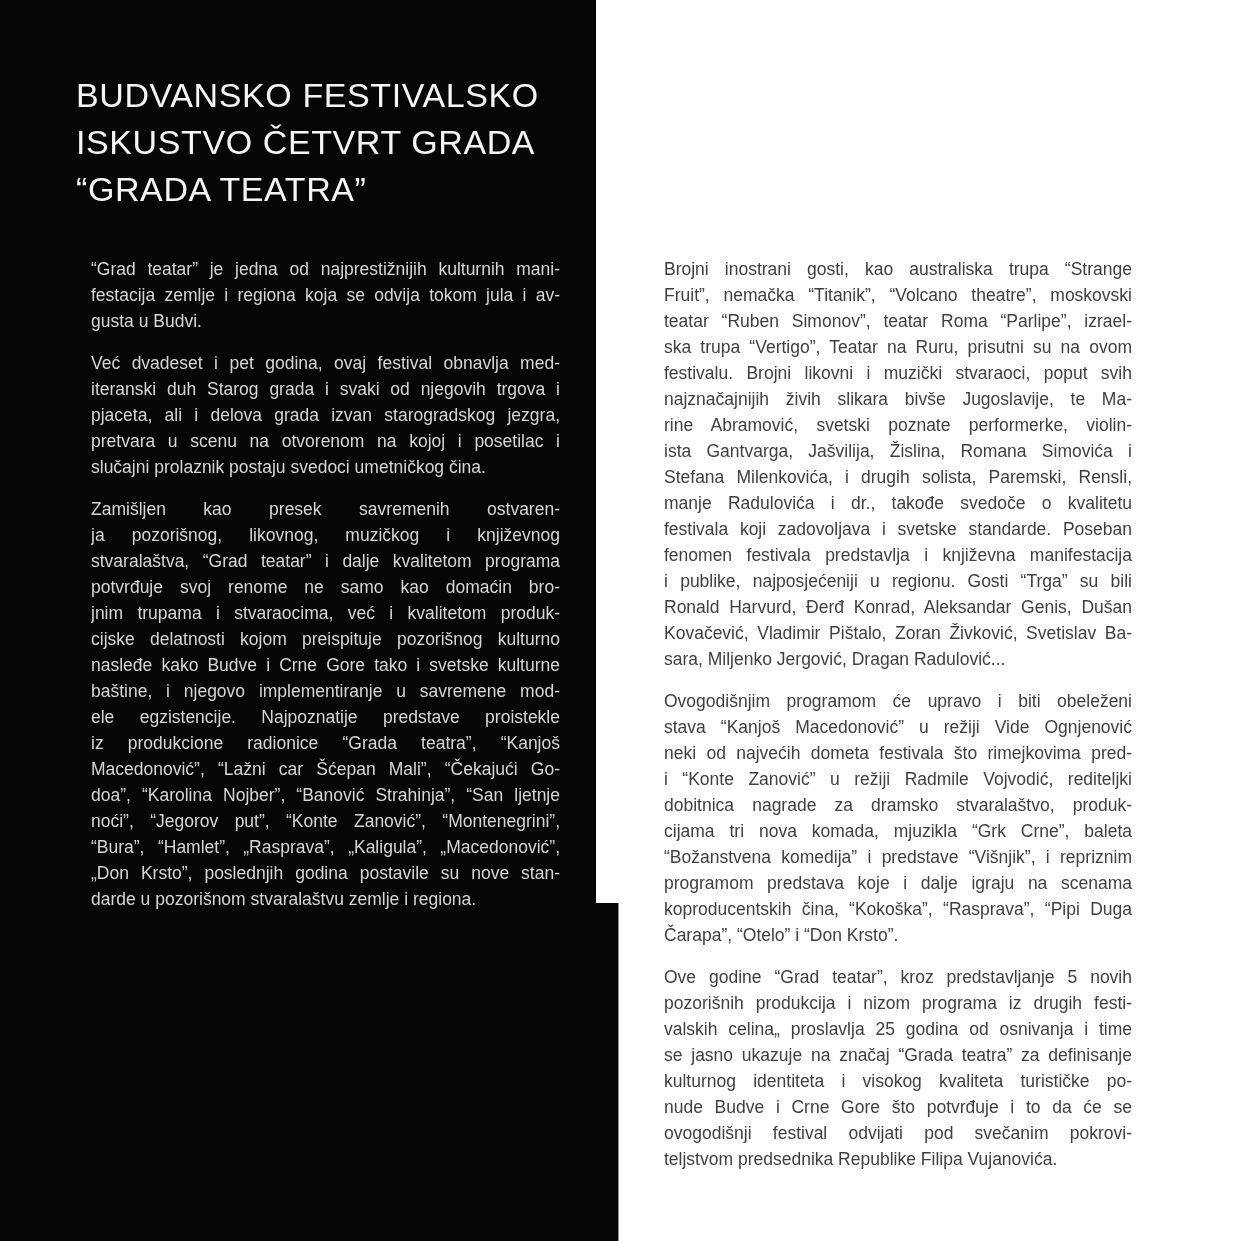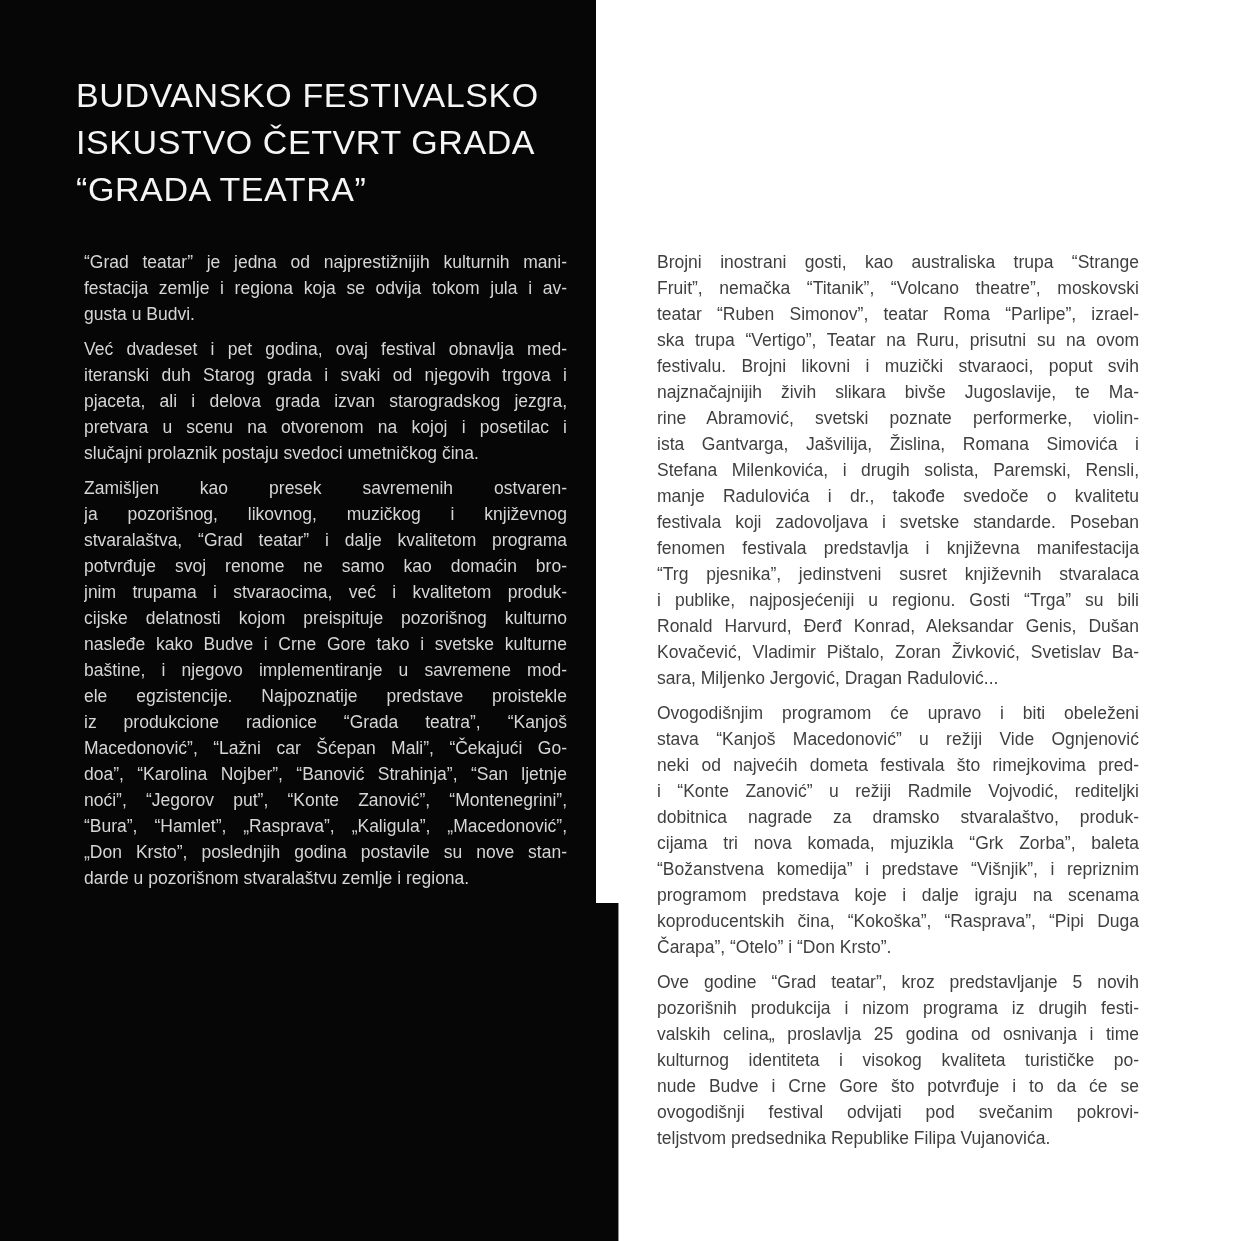--- a/index.html
+++ b/index.html
@@ -54,21 +54,21 @@
     left: 75px;
     width: 501px;
     color: var(--left-text, #d6d6d6);
   }
   .text-col.right {
     left: 52px; 
     width: 500px;
     color: var(--right-text, #3f3f3f);
   }
   .para {
-    margin: 9px;
+    margin: 16px;
   }
   .line {
     font-size: 17.5px;
     line-height: 26px;
     height: 26px;
     overflow: hidden;
     text-align: justify;
     text-align-last: justify;
   }
   .line.line-last {
@@ -128,42 +128,42 @@
           <div class="line">teatar “Ruben Simonov”, teatar Roma “Parlipe”, izrael-</div>
           <div class="line">ska trupa “Vertigo”, Teatar na Ruru, prisutni su na ovom</div>
           <div class="line">festivalu.  Brojni likovni i muzički stvaraoci, poput svih</div>
           <div class="line">najznačajnijih živih slikara bivše Jugoslavije, te Ma-</div>
           <div class="line">rine Abramović, svetski poznate performerke, violin-</div>
           <div class="line">ista Gantvarga, Jašvilija, Žislina, Romana Simovića i</div>
           <div class="line">Stefana Milenkovića, i drugih solista, Paremski, Rensli,</div>
           <div class="line">manje Radulovića i dr., takođe svedoče o kvalitetu</div>
           <div class="line">festivala koji zadovoljava i svetske standarde. Poseban</div>
           <div class="line">fenomen festivala predstavlja i književna manifestacija</div>
-          <div class="line">“Trg pjesnika”, jedinstveni susret književnih stvaralaca</div>
           <div class="line">i publike, najposjećeniji u regionu. Gosti “Trga” su bili</div>
           <div class="line">Ronald Harvurd, Đerđ Konrad, Aleksandar Genis, Dušan</div>
           <div class="line">Kovačević, Vladimir Pištalo, Zoran Živković, Svetislav Ba-</div>
           <div class="line line-last">sara, Miljenko Jergović, Dragan Radulović...</div>
         </div>
         <div class="para">
           <div class="line">Ovogodišnjim programom će upravo i biti obeleženi</div>
           <div class="line">stava “Kanjoš Macedonović” u režiji Vide Ognjenović</div>
           <div class="line">neki od najvećih dometa festivala što rimejkovima pred-</div>
           <div class="line">i “Konte Zanović” u režiji Radmile Vojvodić, rediteljki</div>
           <div class="line">dobitnica nagrade za dramsko stvaralaštvo, produk-</div>
-          <div class="line">cijama tri nova komada, mjuzikla “Grk Zorba”, baleta</div>
+          <div class="line">cijama tri nova komada, mjuzikla “Grk Crne”, baleta</div>
           <div class="line">“Božanstvena komedija” i predstave “Višnjik”, i repriznim</div>
           <div class="line">programom predstava koje i dalje igraju na scenama</div>
           <div class="line">koproducentskih čina, “Kokoška”, “Rasprava”, “Pipi Duga</div>
           <div class="line line-last">Čarapa”, “Otelo” i “Don Krsto”.</div>
         </div>
         <div class="para">
           <div class="line">Ove godine “Grad teatar”, kroz predstavljanje 5 novih</div>
           <div class="line">pozorišnih produkcija i nizom programa iz drugih festi-</div>
           <div class="line">valskih celina„ proslavlja 25 godina od osnivanja i time</div>
+          <div class="line">se jasno ukazuje na značaj “Grada teatra” za definisanje</div>
           <div class="line">kulturnog identiteta i visokog kvaliteta turističke po-</div>
           <div class="line">nude Budve i Crne Gore što potvrđuje i to da će se</div>
           <div class="line">ovogodišnji festival odvijati pod svečanim pokrovi-</div>
           <div class="line line-last">teljstvom predsednika Republike Filipa Vujanovića.</div>
         </div>
       </div>
   </div>
 
 </div>
 

